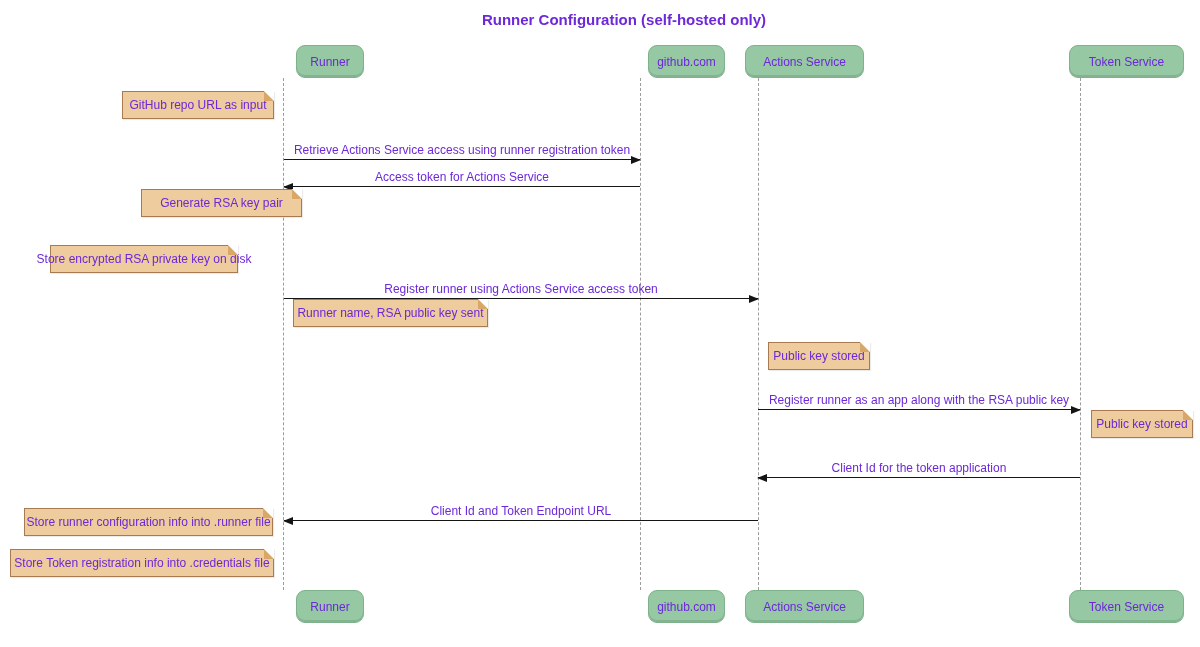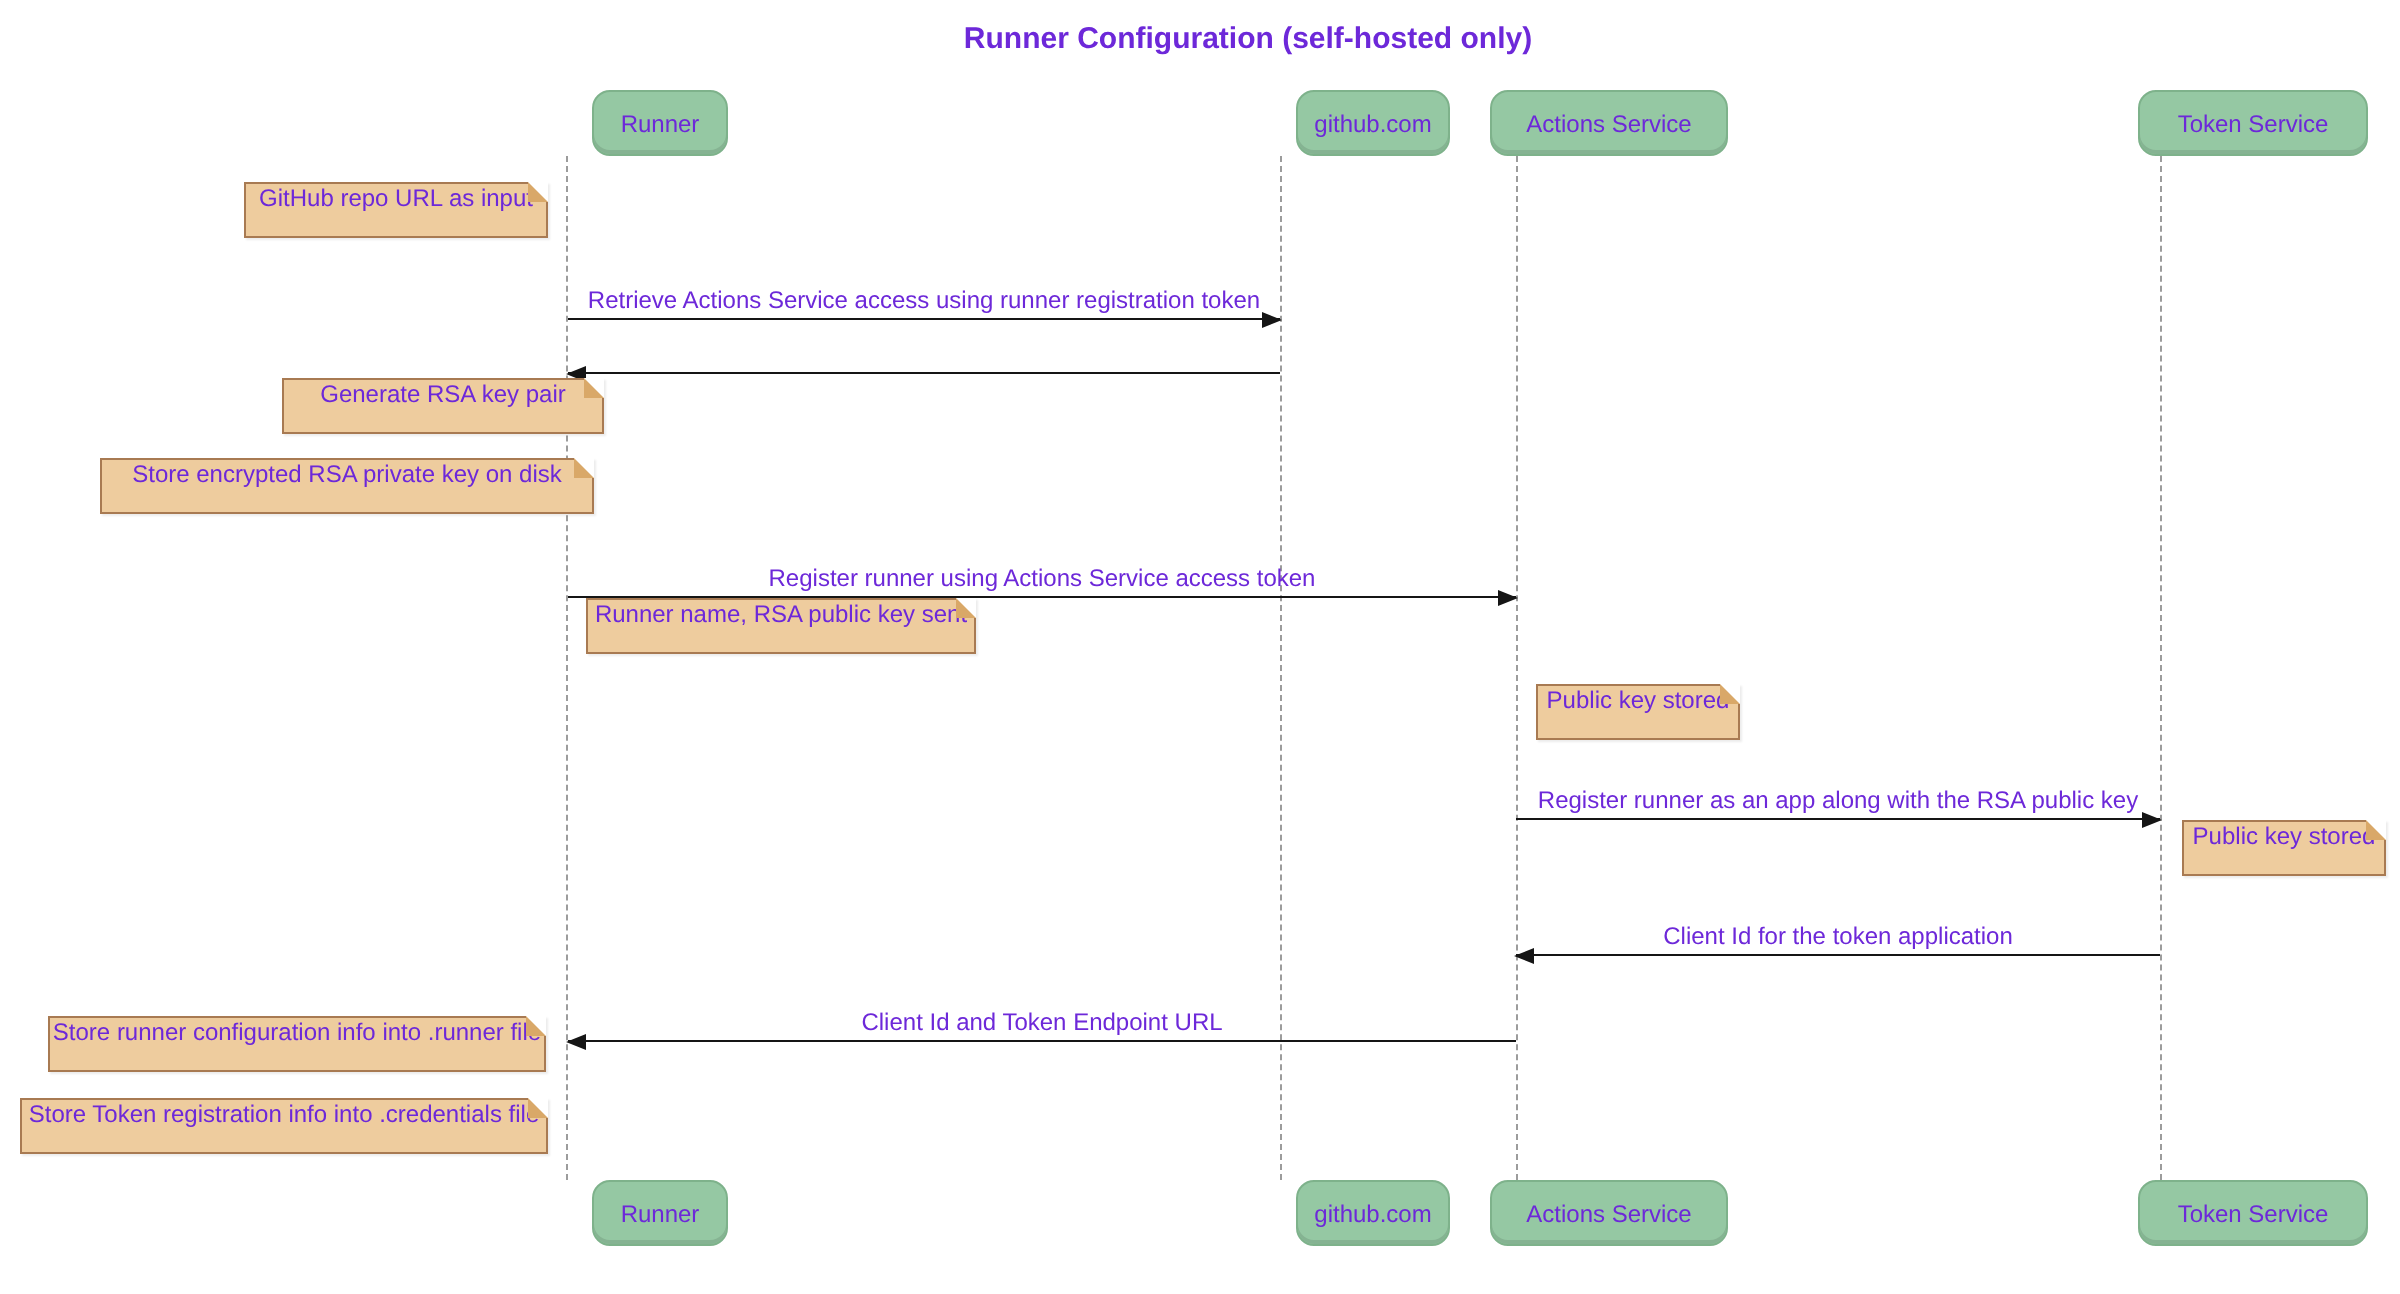--- a/index.html
+++ b/index.html
@@ -70,20 +70,21 @@
     border-bottom: 4px solid transparent;
     border-right: 10px solid var(--arrow, #151515);
   }
   .note {
     position: absolute;
     height: 28px;
     box-sizing: border-box;
     background: var(--note-fill, #EECC9E);
     border: 1px solid var(--note-border, #A87A52);
     display: flex;
+    align-items: center;
     justify-content: center;
     font-size: 12px;
     white-space: nowrap;
     box-shadow: 1px 1px 1px rgba(0,0,0,0.08);
   }
   .note-fold {
     position: absolute;
     top: -1px; right: -1px;
     width: 0; height: 0;
     border-style: solid;
@@ -113,20 +114,21 @@
   <div class="participant" style="left:699px; top:590px; width:119px">Actions Service</div>
   <div class="participant" style="left:1023px; top:590px; width:115px">Token Service</div>
 
   <div class="message" style="left:284px; top:131px; width:356px">
     <span class="msg-label">Retrieve Actions Service access using runner registration token</span>
     <div class="msg-line"></div>
     <span class="arrowhead right"></span>
   </div>
 
   <div class="message" style="left:284px; top:158px; width:356px">
+    <span class="msg-label">Access token for Actions Service</span>
     <div class="msg-line"></div>
     <span class="arrowhead left"></span>
   </div>
 
   <div class="message" style="left:284px; top:270px; width:474px">
     <span class="msg-label">Register runner using Actions Service access token</span>
     <div class="msg-line"></div>
     <span class="arrowhead right"></span>
   </div>
 
@@ -151,21 +153,21 @@
   <div class="note" style="left:122px; top:91px; width:152px">
     <span>GitHub repo URL as input</span>
     <span class="note-fold"></span>
   </div>
 
   <div class="note" style="left:141px; top:189px; width:161px">
     <span>Generate RSA key pair</span>
     <span class="note-fold"></span>
   </div>
 
-  <div class="note" style="left:50px; top:229px; width:247px">
+  <div class="note" style="left:50px; top:245px; width:188px">
     <span>Store encrypted RSA private key on disk</span>
     <span class="note-fold"></span>
   </div>
 
   <div class="note" style="left:293px; top:299px; width:195px">
     <span>Runner name, RSA public key sent</span>
     <span class="note-fold"></span>
   </div>
 
   <div class="note" style="left:768px; top:342px; width:102px">

